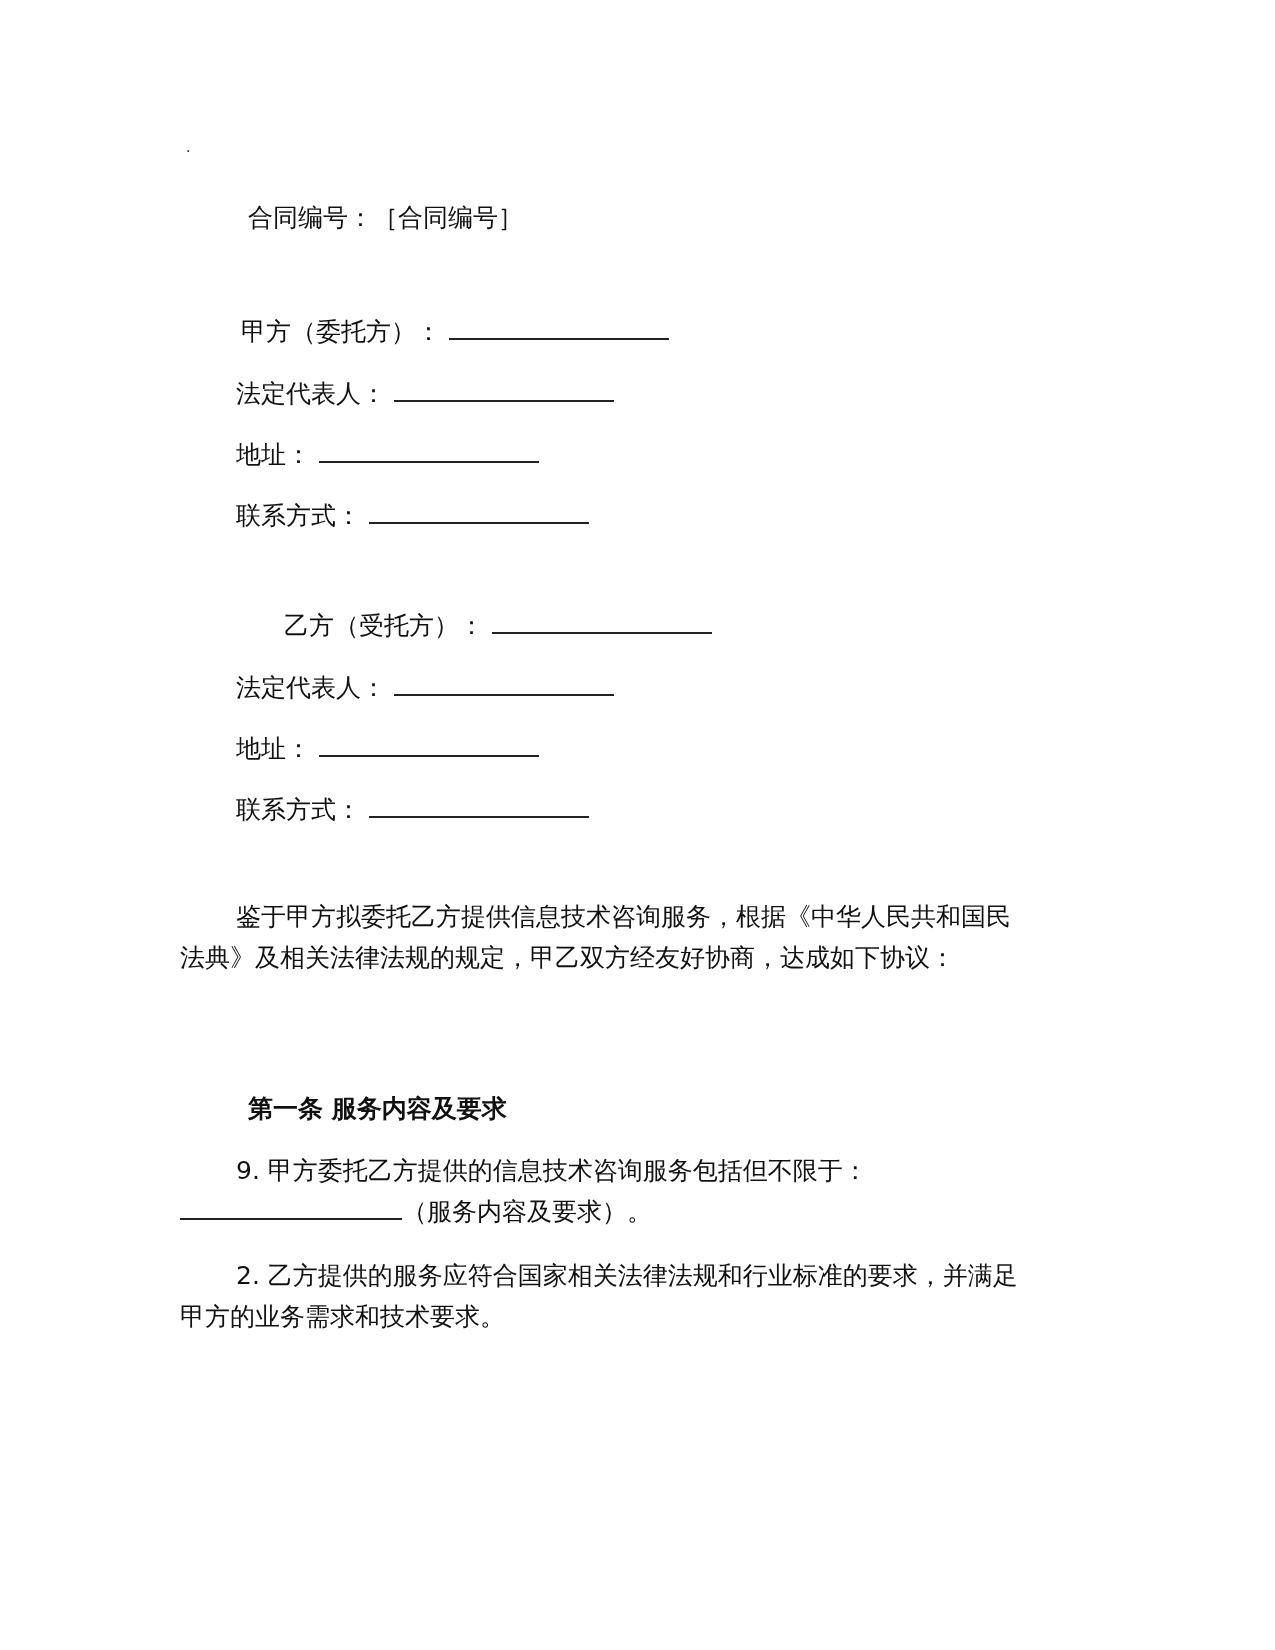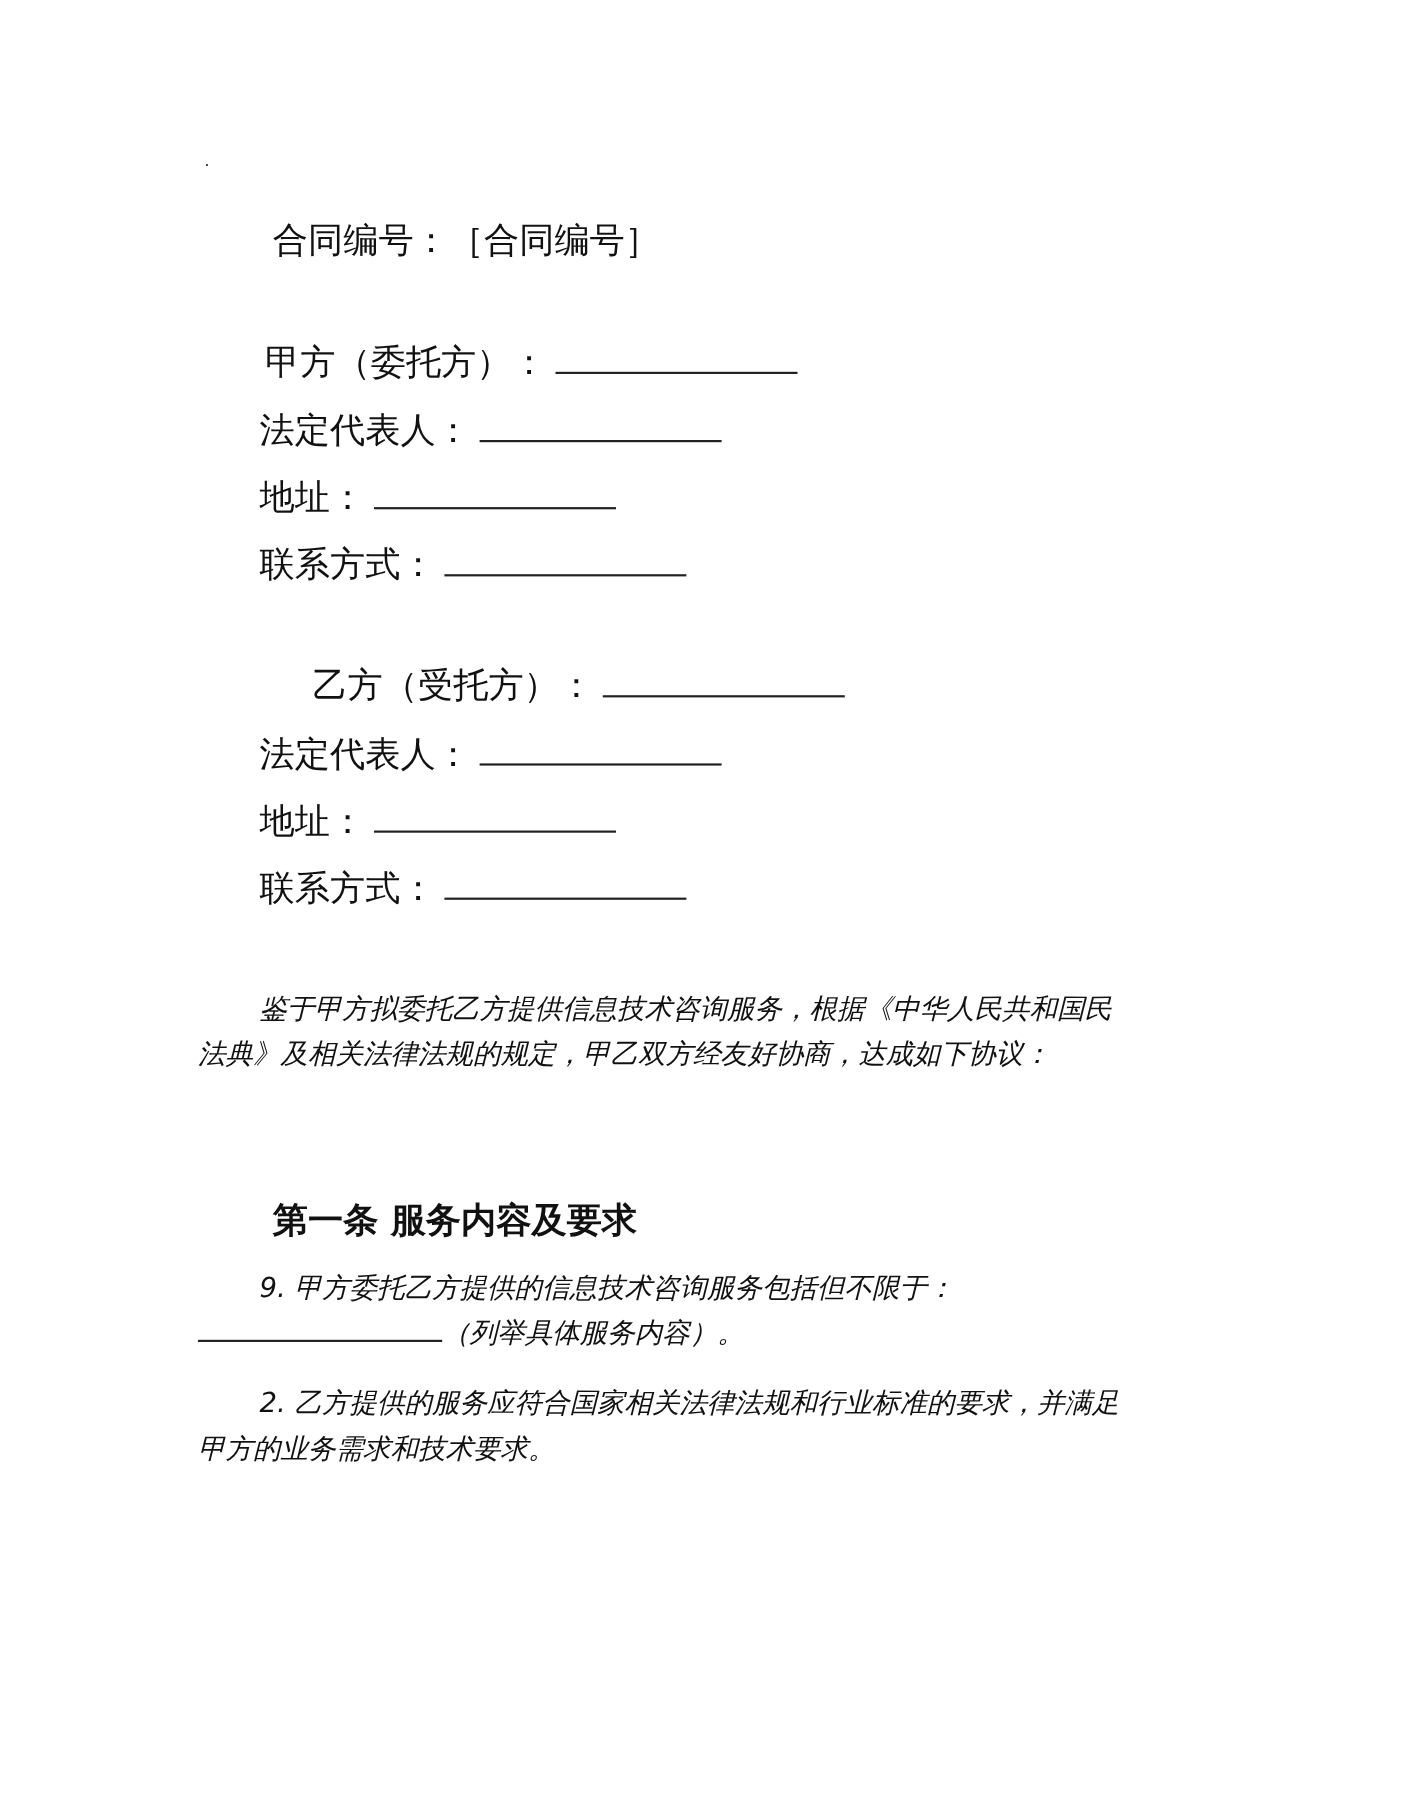--- a/index.html
+++ b/index.html
@@ -1,23 +1,23 @@
 <!DOCTYPE html>
 <html><head>
   <meta charset="utf-8">
   <style>
     html, body { margin: 0; padding: 0; background: #ffffff; }
     body {
       width: 1275px; height: 1650px; position: relative; overflow: hidden;
       font-family: "DejaVu Sans", sans-serif; color: #111111;
     }
     .dot { position: absolute; left: 186px; top: 140px; font-size: 14px; line-height: 14px; }
-    .line { position: absolute; font-size: 32px; line-height: 32px; white-space: nowrap; }
+    .line { position: absolute; font-size: 25px; line-height: 32px; white-space: nowrap; }
     .blank { display: inline-block; border-bottom: 2px solid #222; height: 26px; vertical-align: baseline; margin-left: 8px; }
-    .para { position: absolute; left: 180px; width: 840px; font-size: 25px; line-height: 41px; text-indent: 56px; font-style: italic; }
+    .para { position: absolute; left: 180px; width: 840px; font-size: 25px; line-height: 41px; text-indent: 56px; }
   </style>
 </head>
 <body>
 
 <div class="dot">.</div>
 
 <div class="line" style="left:248px;top:202px;">合同编号：［合同编号］</div>
 
 <div class="line" style="left:220px;top:312px;margin-left:21px;">
   <span>甲方（委托方）：</span><span class="blank" style="width:220px;"></span>
@@ -43,16 +43,16 @@
 </div>
 <div class="line" style="left:236px;top:790px;">
   <span>联系方式：</span><span class="blank" style="width:220px;"></span>
 </div>
 
 <div class="para" style="top:896px;">鉴于甲方拟委托乙方提供信息技术咨询服务，根据《中华人民共和国民法典》及相关法律法规的规定，甲乙双方经友好协商，达成如下协议：</div>
 
 <div class="line" style="left:248px;top:1093px;font-weight:bold;">第一条  服务内容及要求</div>
 
 <div class="para" style="top:1150px;">
-  <span>9.  甲方委托乙方提供的信息技术咨询服务包括但不限于：</span><span class="blank" style="width:222px;margin-left:0;text-indent:0;"></span><span>（列举具体服务内容）。</span>
+  <span>9.  甲方委托乙方提供的信息技术咨询服务包括但不限于：</span><span class="blank" style="width:222px;margin-left:0;text-indent:0;"></span><span>（服务内容及要求）。</span>
 </div>
 
 <div class="para" style="top:1255px;">2.  乙方提供的服务应符合国家相关法律法规和行业标准的要求，并满足甲方的业务需求和技术要求。</div>
 
 </body></html>

